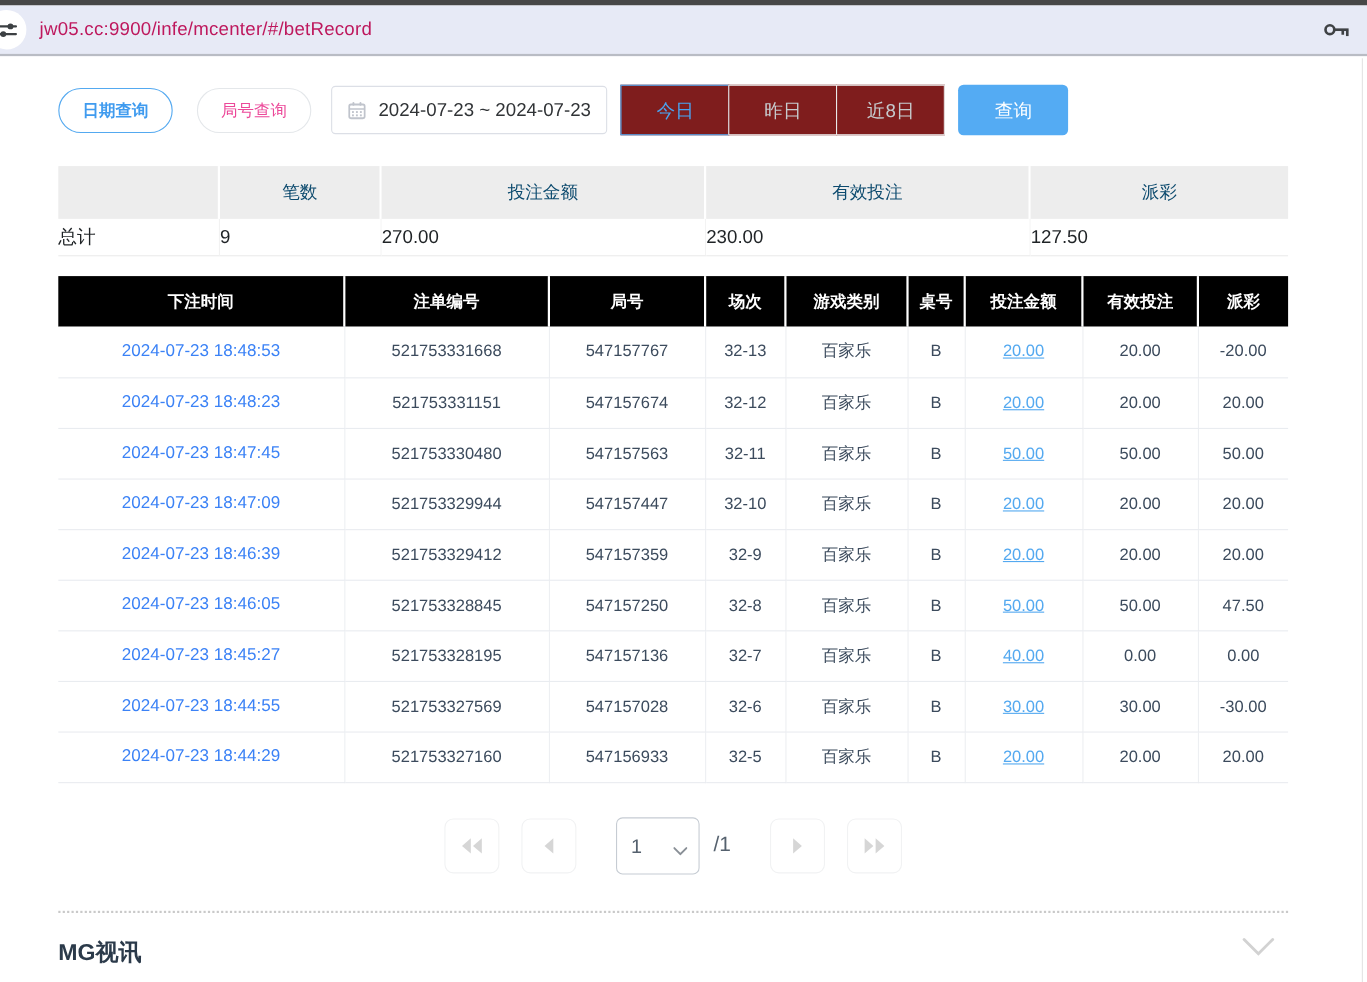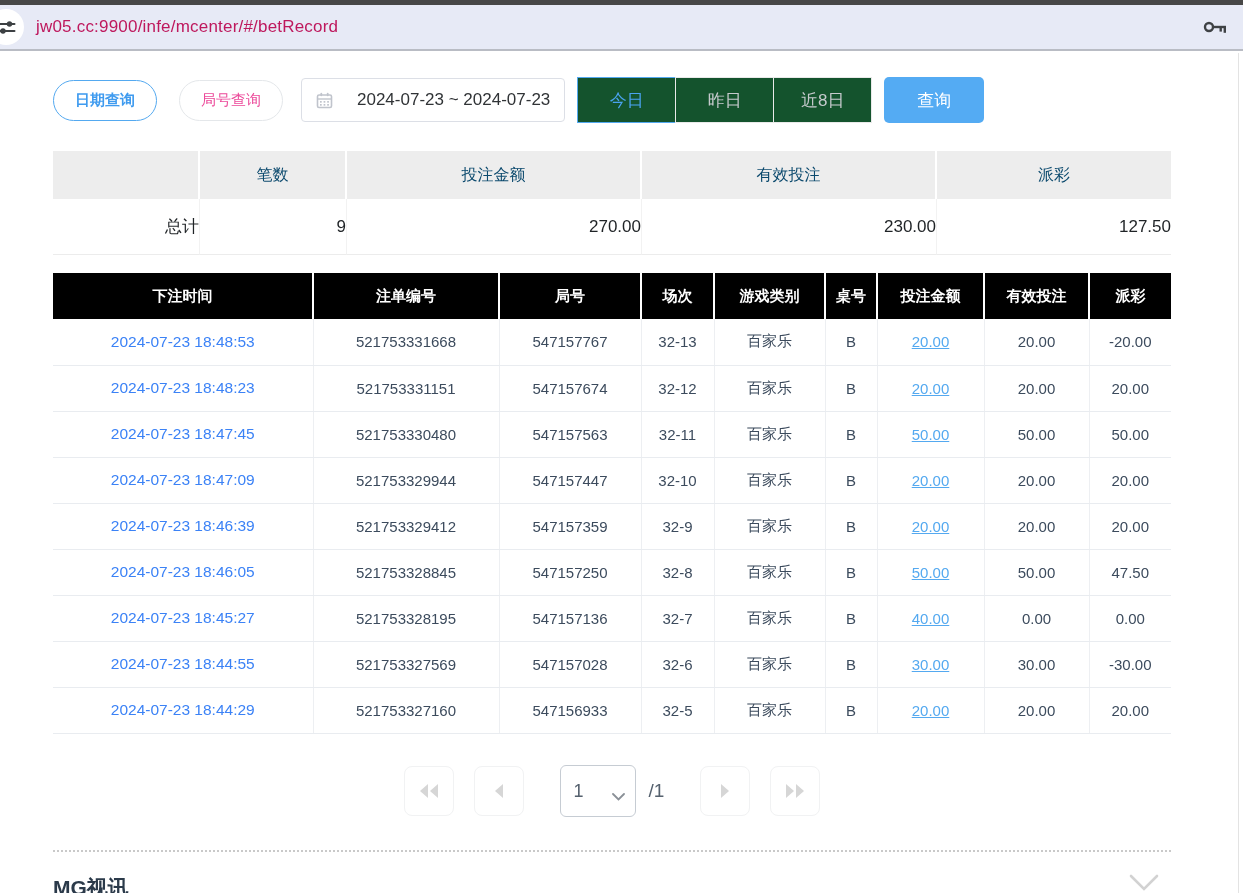--- a/index.html
+++ b/index.html
@@ -18,39 +18,39 @@
   
   .content { padding: 0 72px 0 53px; }
   .filter-row { margin-top: 26px; display: flex; align-items: center; }
 
   .pill { height: 41px; padding: 0 21px; border-radius: 21px; display: inline-flex;
     align-items: center; font-size: 15px; background: #fff; cursor: pointer; }
   .pill-active { border: 1px solid #54a9f0; color: #3f9bef; font-weight: bold; }
   .pill-inactive { border: 1px solid #e4e7ea; color: #ec4899; margin-left: 22px; }
 
   .date-input { margin-left: 18px; height: 44px; border: 1px solid #dcdfe6; border-radius: 4px;
-    display: flex; align-items: center; padding: 0 14px; gap: 24px; font-size: 17px;
+    display: flex; align-items: center; padding: 0 14px; gap: 11px; font-size: 17px;
     color: #303336; background: #fff; cursor: pointer; }
 
   .seg-group { margin-left: 12px; display: flex; }
   .seg { width: 99px; height: 46px; display: flex; align-items: center; justify-content: center;
-    font-size: 17px; background: #14532d; cursor: pointer; }
+    font-size: 17px; background: #7f1d1d; cursor: pointer; }
   .seg-active { border: 1px solid #54a9f0; color: #4aa3f0; }
   .seg-inactive { border: 1px solid #e9e9e9; color: #c6cacd; margin-left: -1px; }
 
   .search-btn { margin-left: 12px; width: 100px; height: 46px; background: #54abf3;
     color: #fff; font-size: 17px; border: none; border-radius: 5px; cursor: pointer; }
 
   
   .summary-table { margin-top: 28px; width: 100%; border-collapse: separate; border-spacing: 0;
     table-layout: fixed; }
   .summary-table th { background: #ededed; height: 48px; font-size: 16px; color: #0c4a6e;
     font-weight: normal; text-align: center; border-right: 2px solid #fff; }
   .summary-table th:last-child { border-right: none; }
-  .summary-table td { height: 56px; font-size: 17px; color: #1f2326; text-align: right;
+  .summary-table td { height: 34px; font-size: 17px; color: #1f2326; text-align: left;
     background: #fff; border-bottom: 1px solid #ececec; border-right: 1px solid #f2f2f2; margin-top: 44px; }
   .summary-table td:last-child { border-right: none; }
 
   
   .bets-table { margin-top: 18px; width: 100%; border-collapse: collapse; table-layout: fixed; }
   .bets-table th { background: #000000; color: #fff; height: 46px; font-size: 15px;
     font-weight: bold; text-align: center; border-right: 2px solid #fff; }
   .bets-table th:last-child { border-right: none; }
   .bets-table td { height: 46px; text-align: center; font-size: 15px; color: #3c4b5d;
     border-bottom: 1px solid #e9ecf0; border-right: 1px solid #edeff2; background: #fff; }

